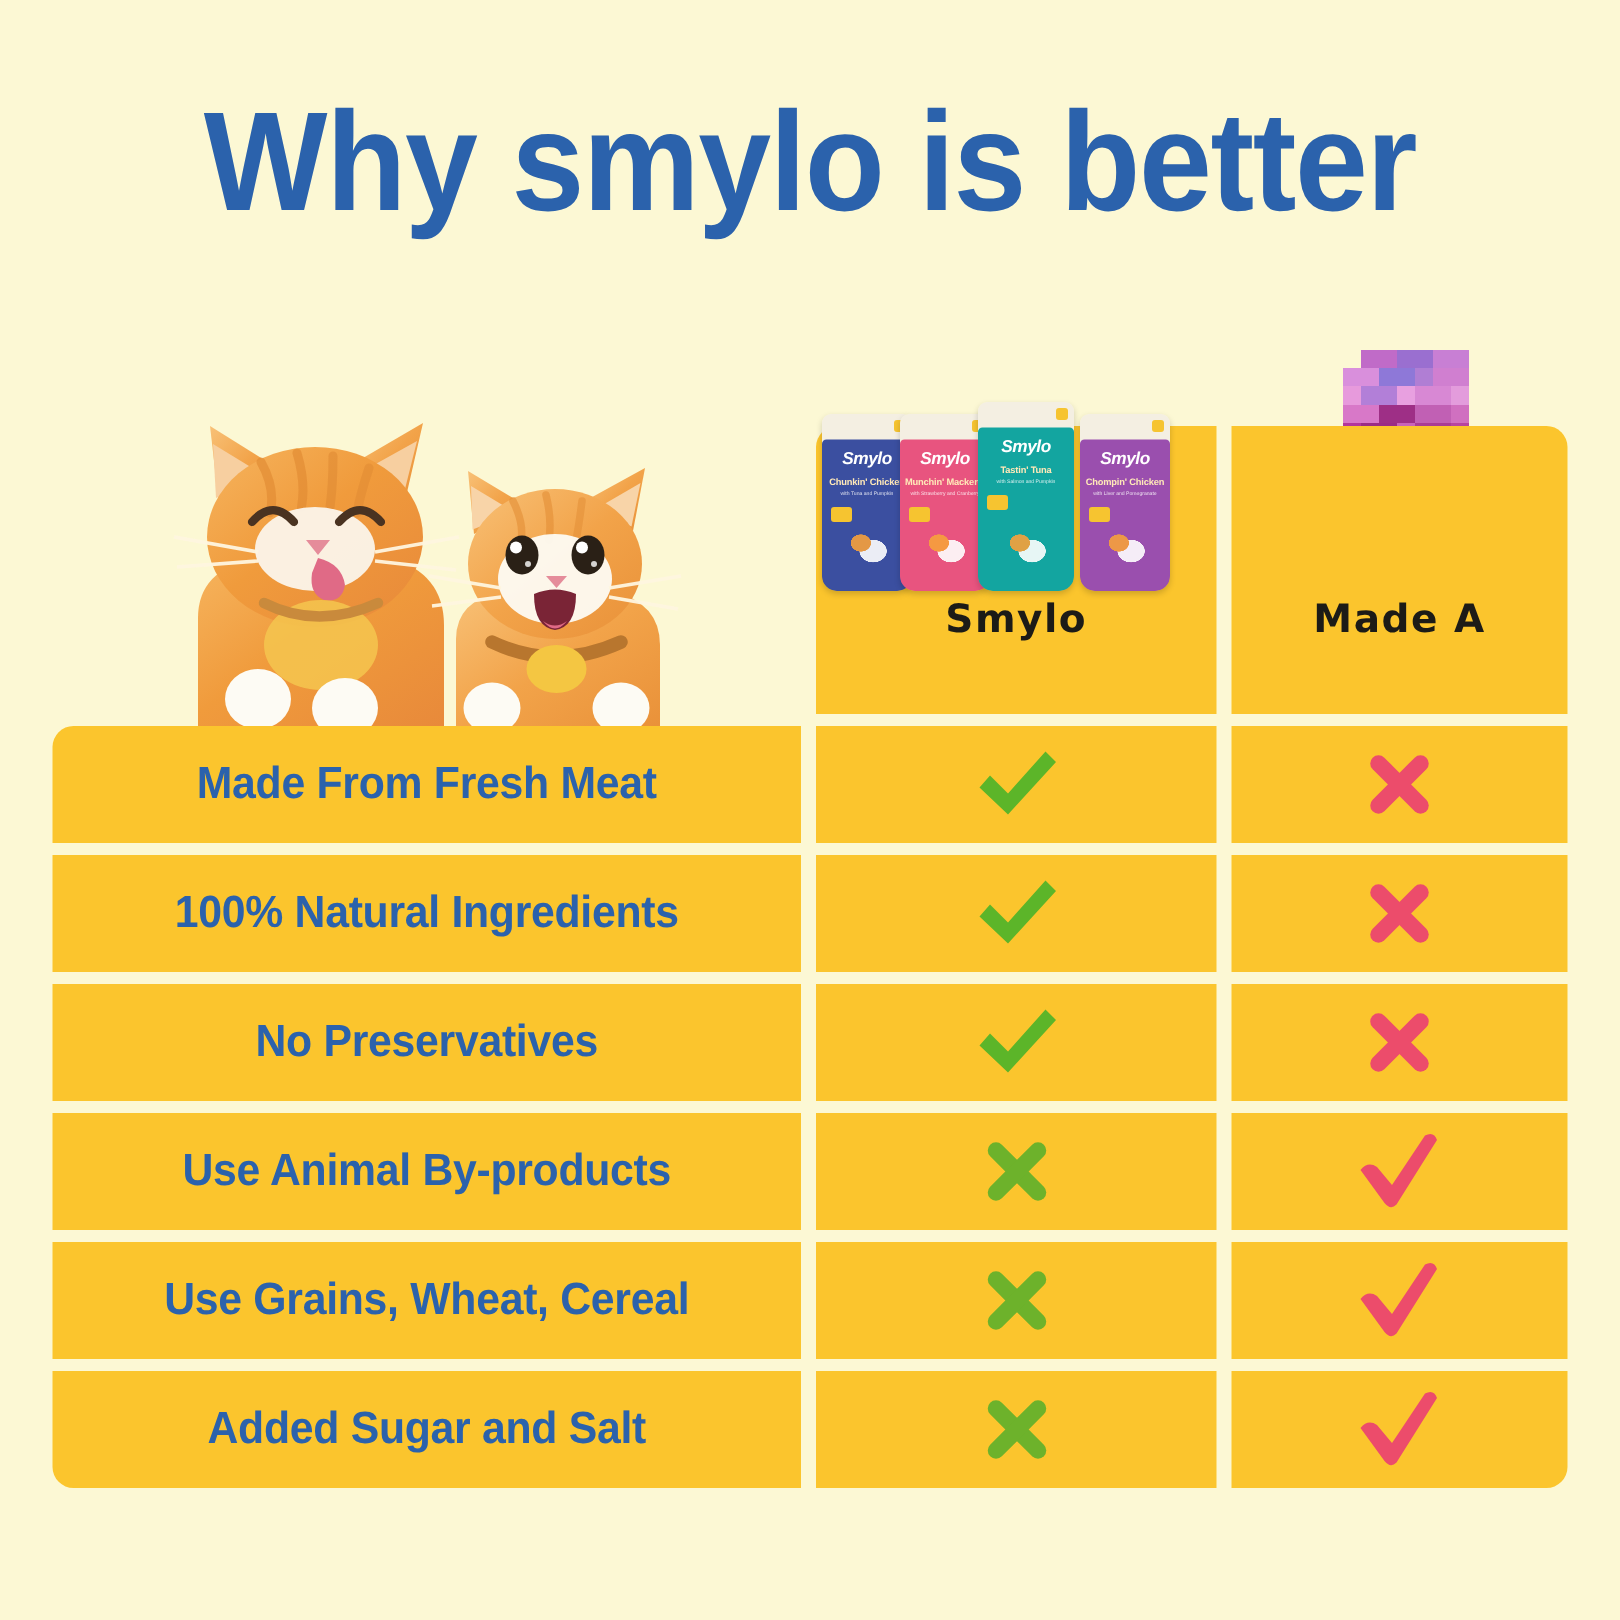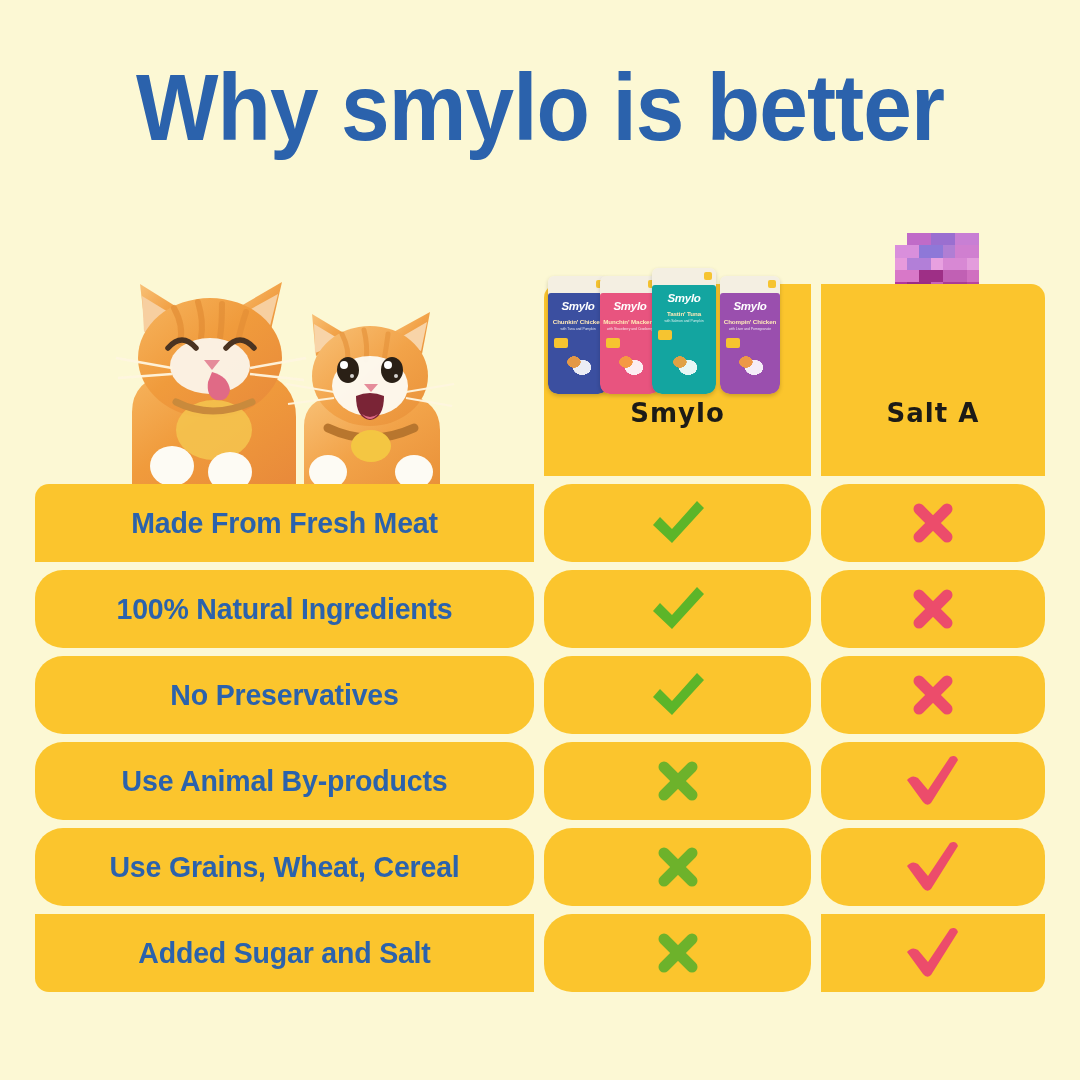--- a/index.html
+++ b/index.html
@@ -186,21 +186,20 @@
     height: 78px;
     padding-left: 48px;
   }
   .row .c-label,
   .row .c-smylo,
   .row .c-brand {
     position: absolute;
     top: 0;
     height: 78px;
     background: #FBC52D;
-    border-radius: 28px;
   }
   .row .c-label { left: 0px;   width: 499px; }
   .row .c-smylo { left: 509px; width: 267px; }
   .row .c-brand { left: 786px; width: 224px; }
 
   .feature-text {
     position: absolute;
     left: 0; right: 0; top: 50%;
     transform: translateY(-50%) scaleX(0.95);
     text-align: center;
@@ -423,21 +422,21 @@
       </g>
     </svg>
   </div>
 
   <div id="table">
 
     <div class="cell header-cell" id="head-smylo">
       <div class="header-label">Smylo</div>
     </div>
     <div class="cell header-cell" id="head-brand">
-      <div class="header-label">Salt A</div>
+      <div class="header-label">Made A</div>
     </div>
 
     <div class="row" id="row-0" style="top:200px">
       <div class="c-label">
         <div class="feature-text">Made From Fresh Meat</div>
       </div>
       <div class="c-smylo">
         <div class="mark">
           <svg width="62" height="56" viewBox="0 0 62 56">
               <path d="M6 30 L13 22 L25 34 L50 6 L57 13 L25 48 Z" fill="#5CB529"></path>

